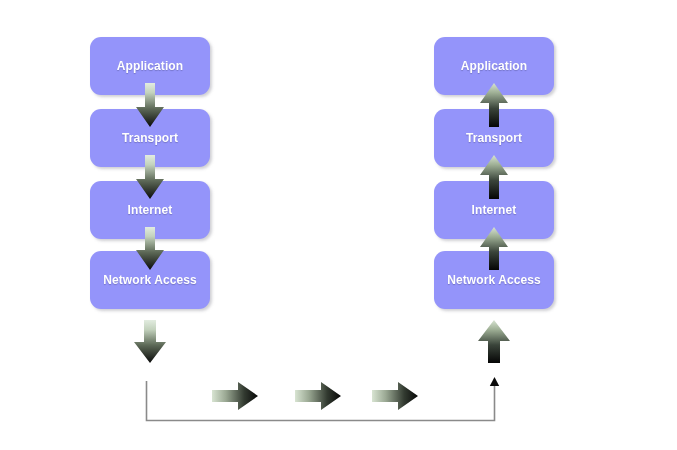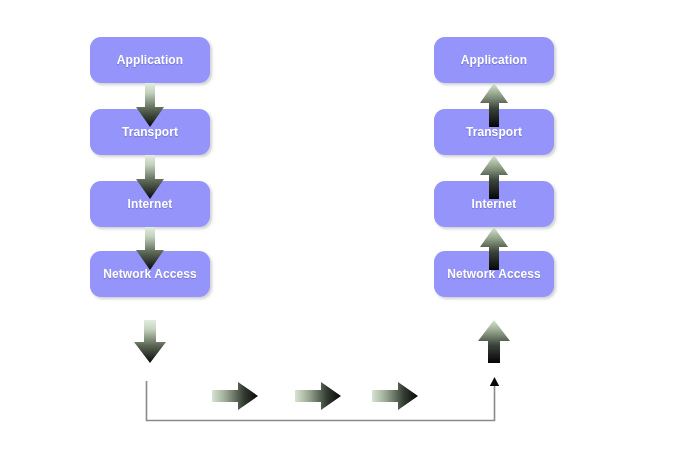--- a/index.html
+++ b/index.html
@@ -19,21 +19,21 @@
     position: absolute;
     left: 0;
     top: 0;
     width: 677px;
     height: 450px;
   }
 
   .layer-box {
     position: absolute;
     width: 120px;
-    height: 46px;
+    height: 58px;
     border-radius: 11px;
     background: #9494fa;
     box-shadow: 2px 2px 3px rgba(150,150,160,0.45);
     display: flex;
     align-items: center;
     justify-content: center;
     box-sizing: border-box;
     z-index: 2;
   }
   .layer-label {

